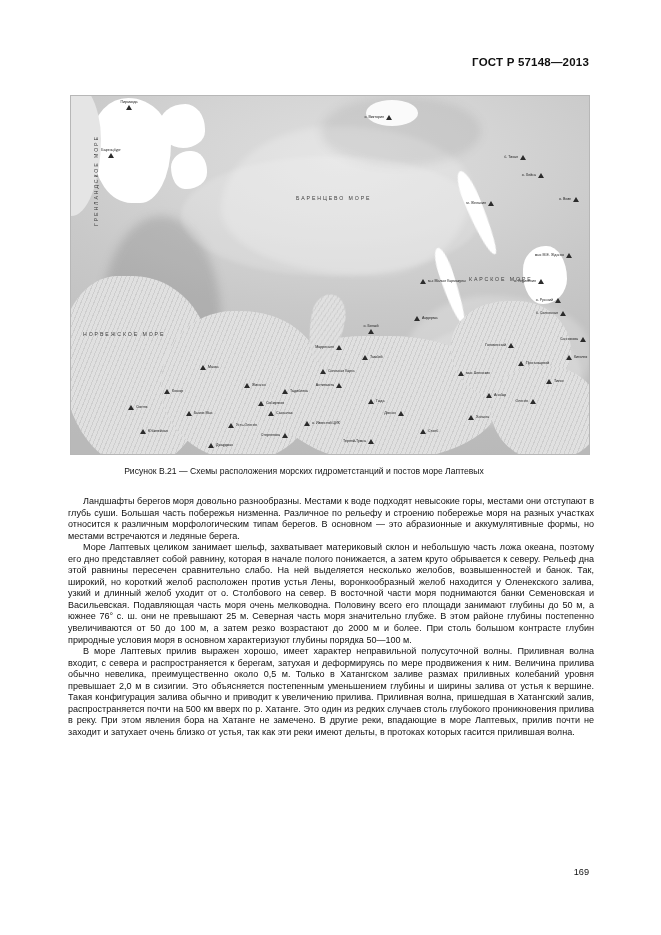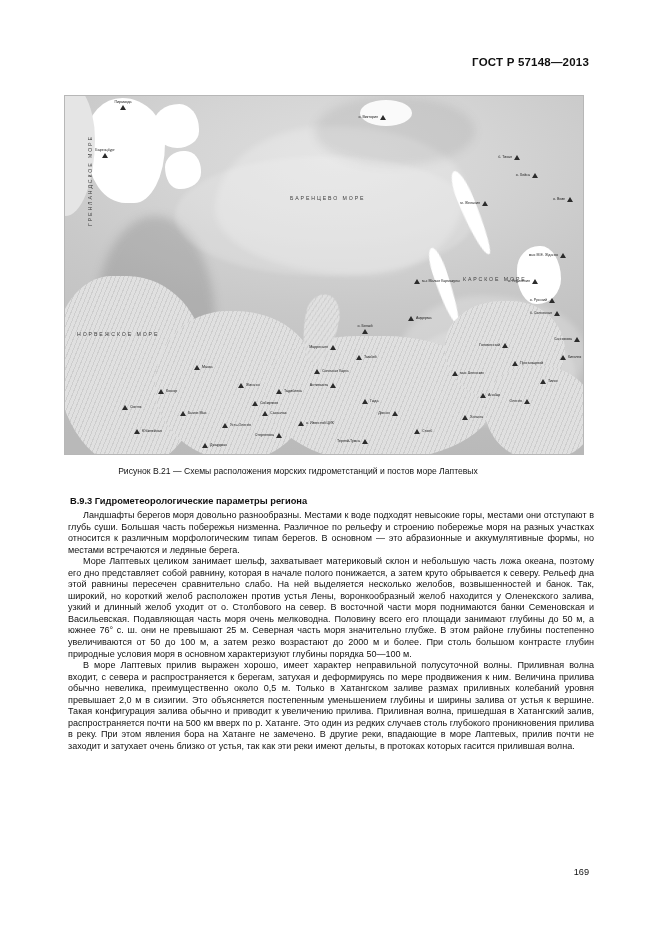--- a/index.html
+++ b/index.html
@@ -26,21 +26,21 @@
     top: 56px;
     right: 72px;
     font-size: 11.5px;
     font-weight: bold;
     letter-spacing: 0.2px;
     white-space: nowrap;
   }
   
   .figure-block {
     position: absolute;
-    left: 64px;
+    left: 70px;
     top: 95px;
     width: 468px;
   }
   .map-frame {
     position: relative;
     width: 520px;
     height: 360px;
     overflow: hidden;
     background: #c9cdcc;
     border: 1px solid #b4b8b7;
@@ -394,21 +394,20 @@
       <div class="station lbl-right" style="left:132px;top:272px;">
         <div class="tri"></div>
         <div class="lbl">Мачха</div>
       </div>
     </div>
 
     <div class="fig-caption">Рисунок В.21 — Схемы расположения морских гидрометстанций и постов море Лаптевых</div>
   </div>
 
   <div class="body-text">
-    <h3 class="sec-head">В.9.3  Гидрометеорологические параметры региона</h3>
     <p class="para">Ландшафты берегов моря довольно разнообразны. Местами к воде подходят невысокие горы, местами они отступают в глубь суши. Большая часть побережья низменна. Различное по рельефу и строению побережье моря на разных участках относится к различным морфологическим типам берегов. В основном — это абразионные и аккумулятивные формы, но местами встречаются и ледяные берега.</p>
     <p class="para">Море Лаптевых целиком занимает шельф, захватывает материковый склон и небольшую часть ложа океана, поэтому его дно представляет собой равнину, которая в начале полого понижается, а затем круто обрывается к северу. Рельеф дна этой равнины пересечен сравнительно слабо. На ней выделяется несколько желобов, возвышенностей и банок. Так, широкий, но короткий желоб расположен против устья Лены, воронкообразный желоб находится у Оленекского залива, узкий и длинный желоб уходит от о. Столбового на север. В восточной части моря поднимаются банки Семеновская и Васильевская. Подавляющая часть моря очень мелководна. Половину всего его площади занимают глубины до 50 м, а южнее 76° с. ш. они не превышают 25 м. Северная часть моря значительно глубже. В этом районе глубины постепенно увеличиваются от 50 до 100 м, а затем резко возрастают до 2000 м и более. При столь большом контрасте глубин природные условия моря в основном характеризуют глубины порядка 50—100 м.</p>
     <p class="para">В море Лаптевых прилив выражен хорошо, имеет характер неправильной полусуточной волны. Приливная волна входит, с севера и распространяется к берегам, затухая и деформируясь по мере продвижения к ним. Величина прилива обычно невелика, преимущественно около 0,5 м. Только в Хатангском заливе размах приливных колебаний уровня превышает 2,0 м в сизигии. Это объясняется постепенным уменьшением глубины и ширины залива от устья к вершине. Такая конфигурация залива обычно и приводит к увеличению прилива. Приливная волна, пришедшая в Хатангский залив, распространяется почти на 500 км вверх по р. Хатанге. Это один из редких случаев столь глубокого проникновения прилива в реку. При этом явления бора на Хатанге не замечено. В другие реки, впадающие в море Лаптевых, прилив почти не заходит и затухает очень близко от устья, так как эти реки имеют дельты, в протоках которых гасится прилившая волна.</p>
   </div>
 
   <div class="page-number">169</div>
 
 </div>
 
 </body></html>

